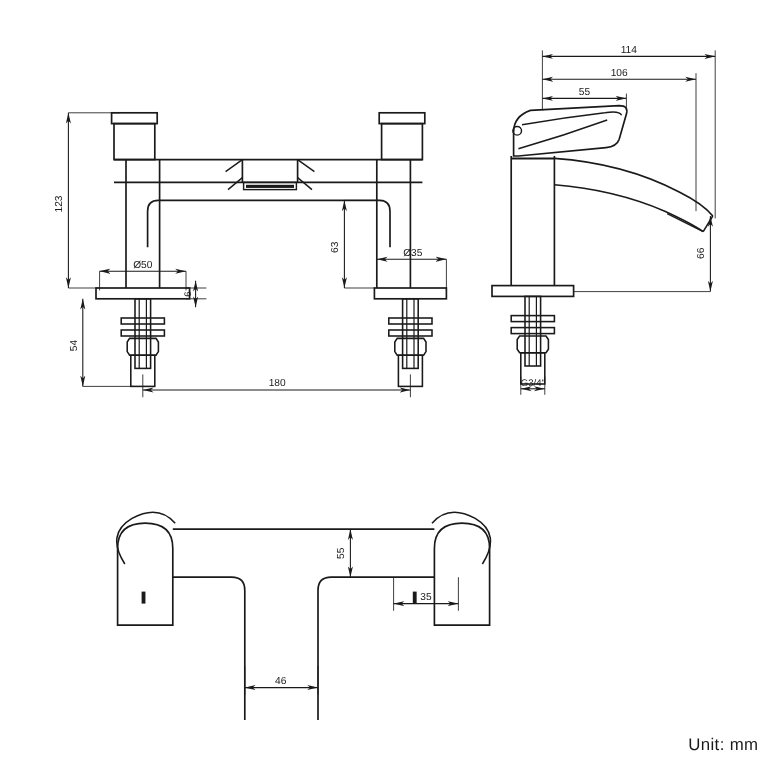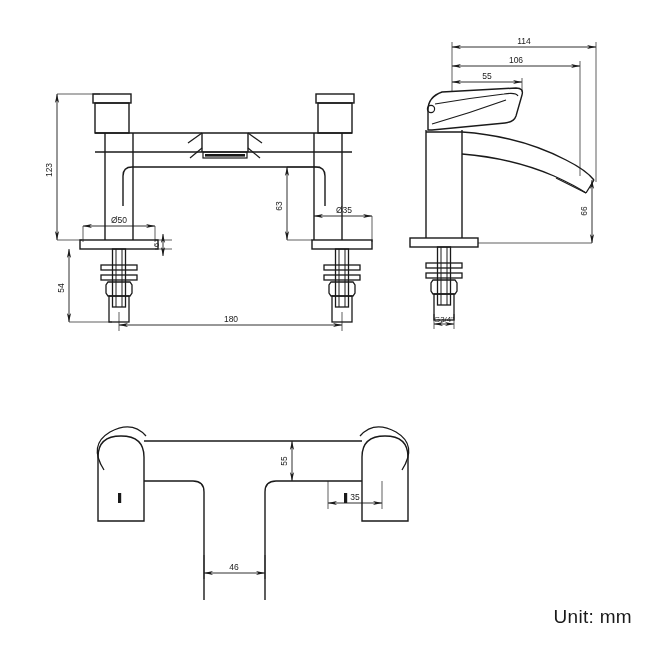--- a/index.html
+++ b/index.html
@@ -20,21 +20,21 @@
   #sheet svg {
     position: absolute;
     left: 0;
     top: 0;
   }
   .unit-note {
     position: absolute;
     right: 18px;
     bottom: 22px;
     font-family: "Liberation Sans", sans-serif;
-    font-size: 19px;
+    font-size: 14px;
     color: #1a1a1a;
     letter-spacing: 0.3px;
     white-space: nowrap;
   }
 </style>
 </head>
 <body>
 
 <div id="sheet">
 

